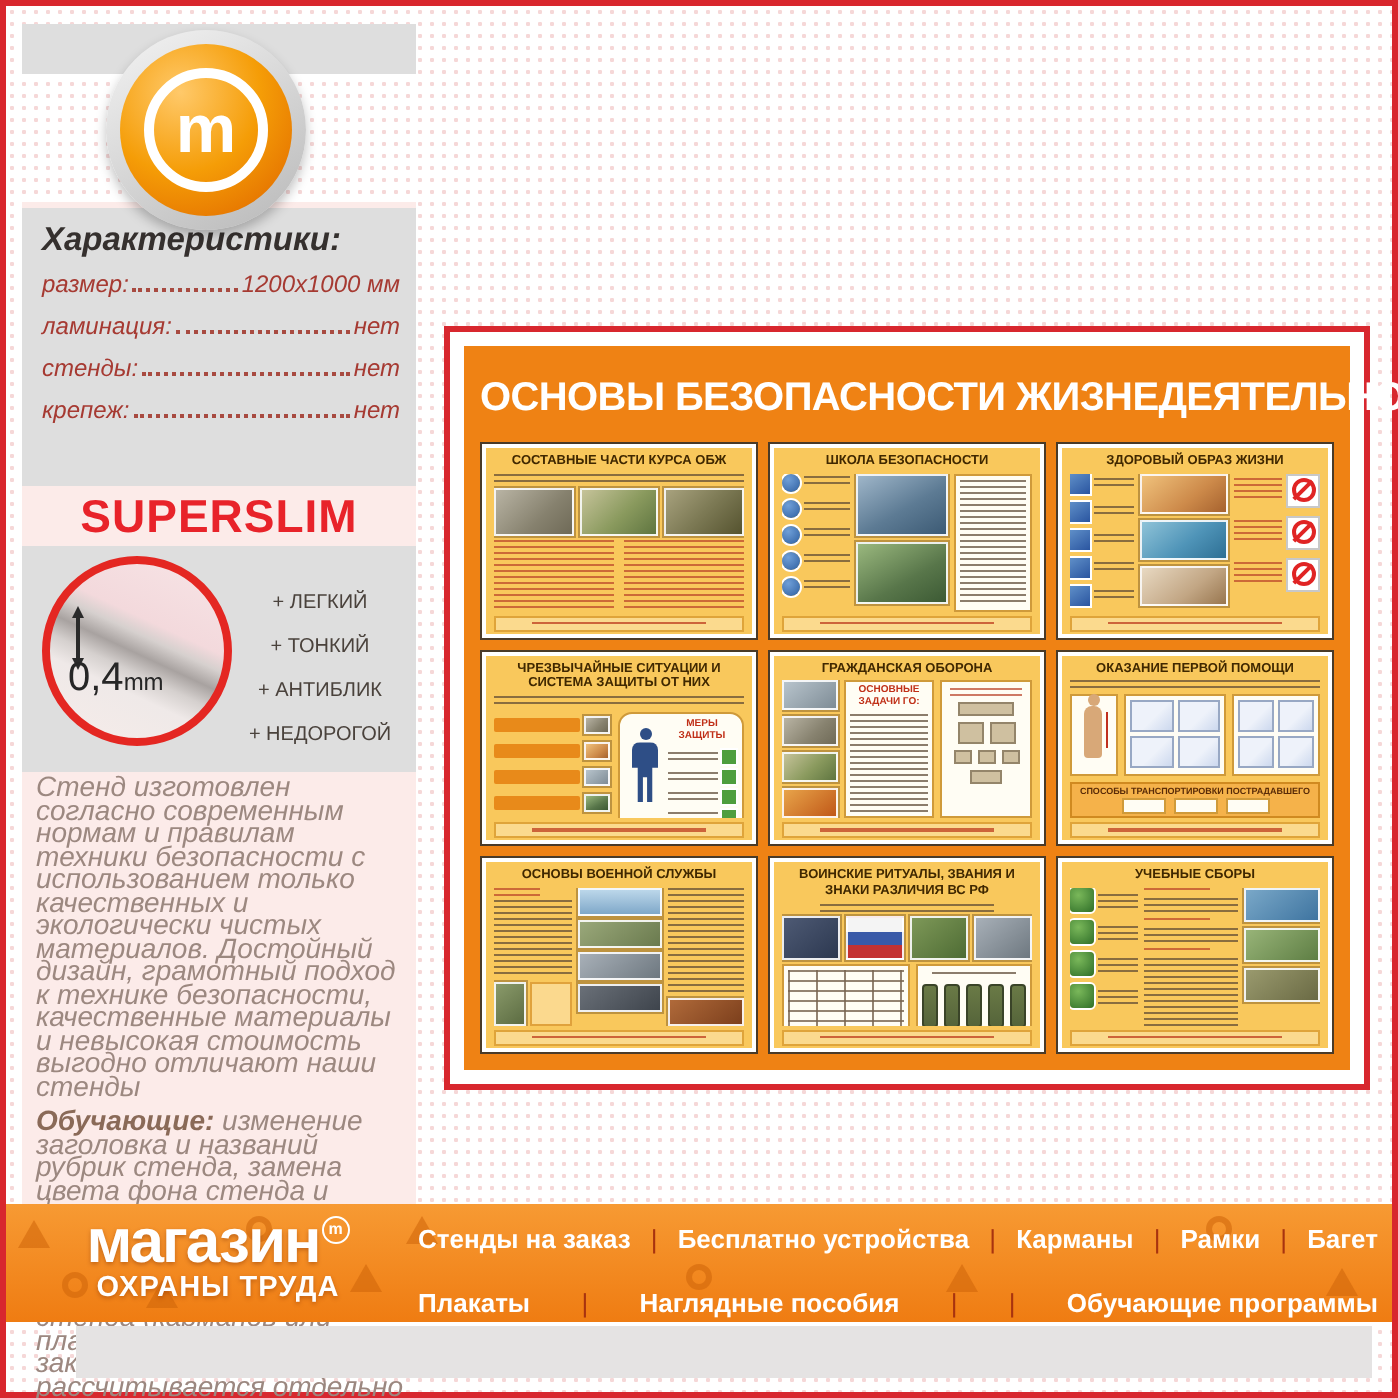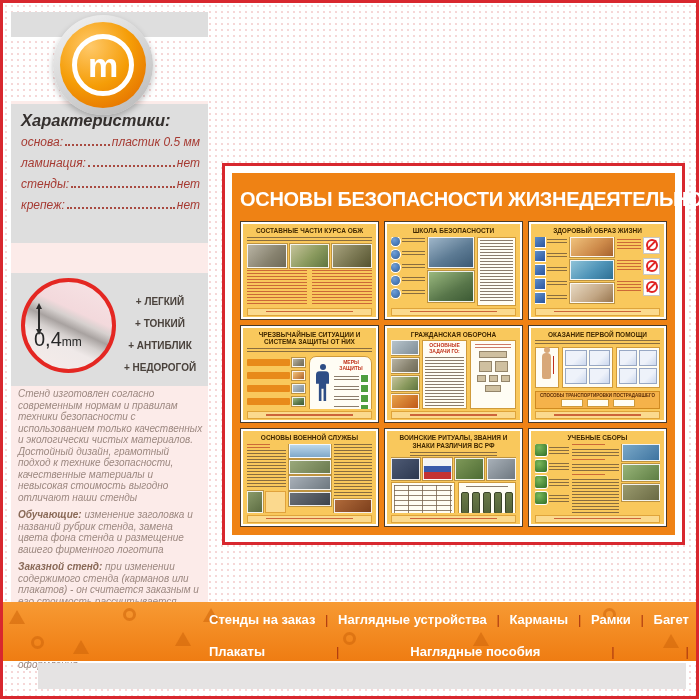--- a/index.html
+++ b/index.html
@@ -34,23 +34,23 @@
   .mat-circle{position:absolute;left:10px;top:5px;width:95px;height:95px;border-radius:50%;border:4px solid #e42722;box-sizing:border-box;
           background:linear-gradient(205deg,#f7e4e6 0%,#f3d9dc 36%,#d6d0ce 43%,#a8a2a0 51%,#d5d0ce 59%,#efe9e8 68%,#f6ece9 100%);}
   .mat-arrow{position:absolute;left:13px;top:26px;width:2px;height:22px;background:#2a2a2a;}
   .mat-arrow::before,.mat-arrow::after{content:'';position:absolute;left:-2.5px;border-left:3.5px solid transparent;border-right:3.5px solid transparent;}
   .mat-arrow::before{top:-5px;border-bottom:6px solid #2a2a2a;}
   .mat-arrow::after{bottom:-5px;border-top:6px solid #2a2a2a;}
   .mat-thick{position:absolute;left:9px;top:46px;color:#262626;}
   .mat-thick .v{font-size:20px;}
   .mat-thick .u{font-size:12px;}
   .features{position:absolute;right:4px;top:18px;width:88px;text-align:center;}
-  .feature{font-size:10px;font-weight:bold;color:#4a423c;line-height:22px;white-space:nowrap;}
+  .feature{font-size:10px;font-weight:normal;color:#4a423c;line-height:22px;white-space:nowrap;}
   .desc{position:absolute;left:7px;right:4px;top:287px;}
-  .desc p{margin:0 0 6px 0;font-size:10px;line-height:11.5px;font-style:italic;color:#9c8880;}
+  .desc p{margin:0 0 6px 0;font-size:14px;line-height:11.5px;font-style:italic;color:#9c8880;}
   .desc .b{font-weight:bold;color:#8a6a58;}
 
   
   .stand{left:219px;top:160px;width:463px;height:382px;box-sizing:border-box;border:3px solid #d8272e;background:#fff;padding:7px;}
   .stand-inner{width:100%;height:100%;background:#ef8214;box-sizing:border-box;padding:8px 8px 8px;display:flex;flex-direction:column;}
   .stand-title{text-align:center;color:#fff;font-weight:bold;font-size:20px;letter-spacing:-.3px;margin:7px 0 10px;white-space:nowrap;}
   .pgrid{flex:1;display:grid;grid-template-columns:repeat(3,1fr);grid-auto-rows:1fr;gap:5px;min-height:0;}
   .panel{position:relative;background:#f9c85c;border:1px solid #4a3a28;box-shadow:inset 0 0 0 2px #fff;
          box-sizing:border-box;padding:5px 6px 3px;display:flex;flex-direction:column;overflow:hidden;}
   .panel-h{font-size:6.5px;line-height:1.2;font-weight:bold;color:#402800;text-align:center;margin-bottom:2px;}
@@ -126,41 +126,42 @@
     <div class="logo-glyph">
       <div class="logo-ring">m</div>
     </div>
   </div>
 
   <div class="abs sidebar">
 
     <div class="specs">
       <div class="specs-h">Характеристики:</div>
       <div class="spec-row">
-        <span>основа:</span>
+        <span>размер:</span>
         <span class="spec-dots"></span>
-        <span>пластик 0.5 мм</span>
+        <span>1200x1000 мм</span>
       </div>
       <div class="spec-row">
         <span>ламинация:</span>
         <span class="spec-dots"></span>
         <span>нет</span>
       </div>
       <div class="spec-row">
         <span>стенды:</span>
         <span class="spec-dots"></span>
         <span>нет</span>
       </div>
       <div class="spec-row">
         <span>крепеж:</span>
         <span class="spec-dots"></span>
         <span>нет</span>
       </div>
     </div>
 
+    <div class="series">SUPERSLIM</div>
 
     <div class="material">
       <div class="mat-circle">
         <div class="mat-arrow"></div>
         <div class="mat-thick">
           <span class="v">0,4</span><span class="u">mm</span>
         </div>
       </div>
       <div class="features">
         <div class="feature">+ ЛЕГКИЙ</div>
@@ -499,36 +500,41 @@
     <span class="wm wm-ring" style="left:28px;top:34px"></span>
     <span class="wm wm-tri" style="left:70px;top:38px"></span>
     <span class="wm wm-ring" style="left:120px;top:6px"></span>
     <span class="wm wm-tri" style="left:172px;top:30px"></span>
     <span class="wm wm-tri" style="left:200px;top:6px"></span>
     <span class="wm wm-ring" style="left:340px;top:30px"></span>
     <span class="wm wm-tri" style="left:470px;top:30px"></span>
     <span class="wm wm-ring" style="left:600px;top:6px"></span>
     <span class="wm wm-tri" style="left:660px;top:32px"></span>
 
+    <div class="brand">
+      <div class="brand-1"><span>магазин</span><span class="brand-reg">m</span></div>
+      <div class="brand-2">ОХРАНЫ ТРУДА</div>
+    </div>
 
     <div class="menu menu-1">
       <span class="mi">Стенды на заказ</span>
       <span class="msep">|</span>
-      <span class="mi">Наглядные устройства</span>
+      <span class="mi">Бесплатно устройства</span>
       <span class="msep">|</span>
       <span class="mi">Карманы</span>
       <span class="msep">|</span>
       <span class="mi">Рамки</span>
       <span class="msep">|</span>
       <span class="mi">Багет</span>
     </div>
     <div class="menu menu-2">
       <span class="mi">Плакаты</span>
       <span class="msep">|</span>
       <span class="mi">Наглядные пособия</span>
       <span class="msep">|</span>
       <span class="msep">|</span>
+      <span class="mi">Обучающие программы</span>
     </div>
   </div>
 
   <div class="abs gray-bottom"></div>
 
 </div>
 
 </body></html>

